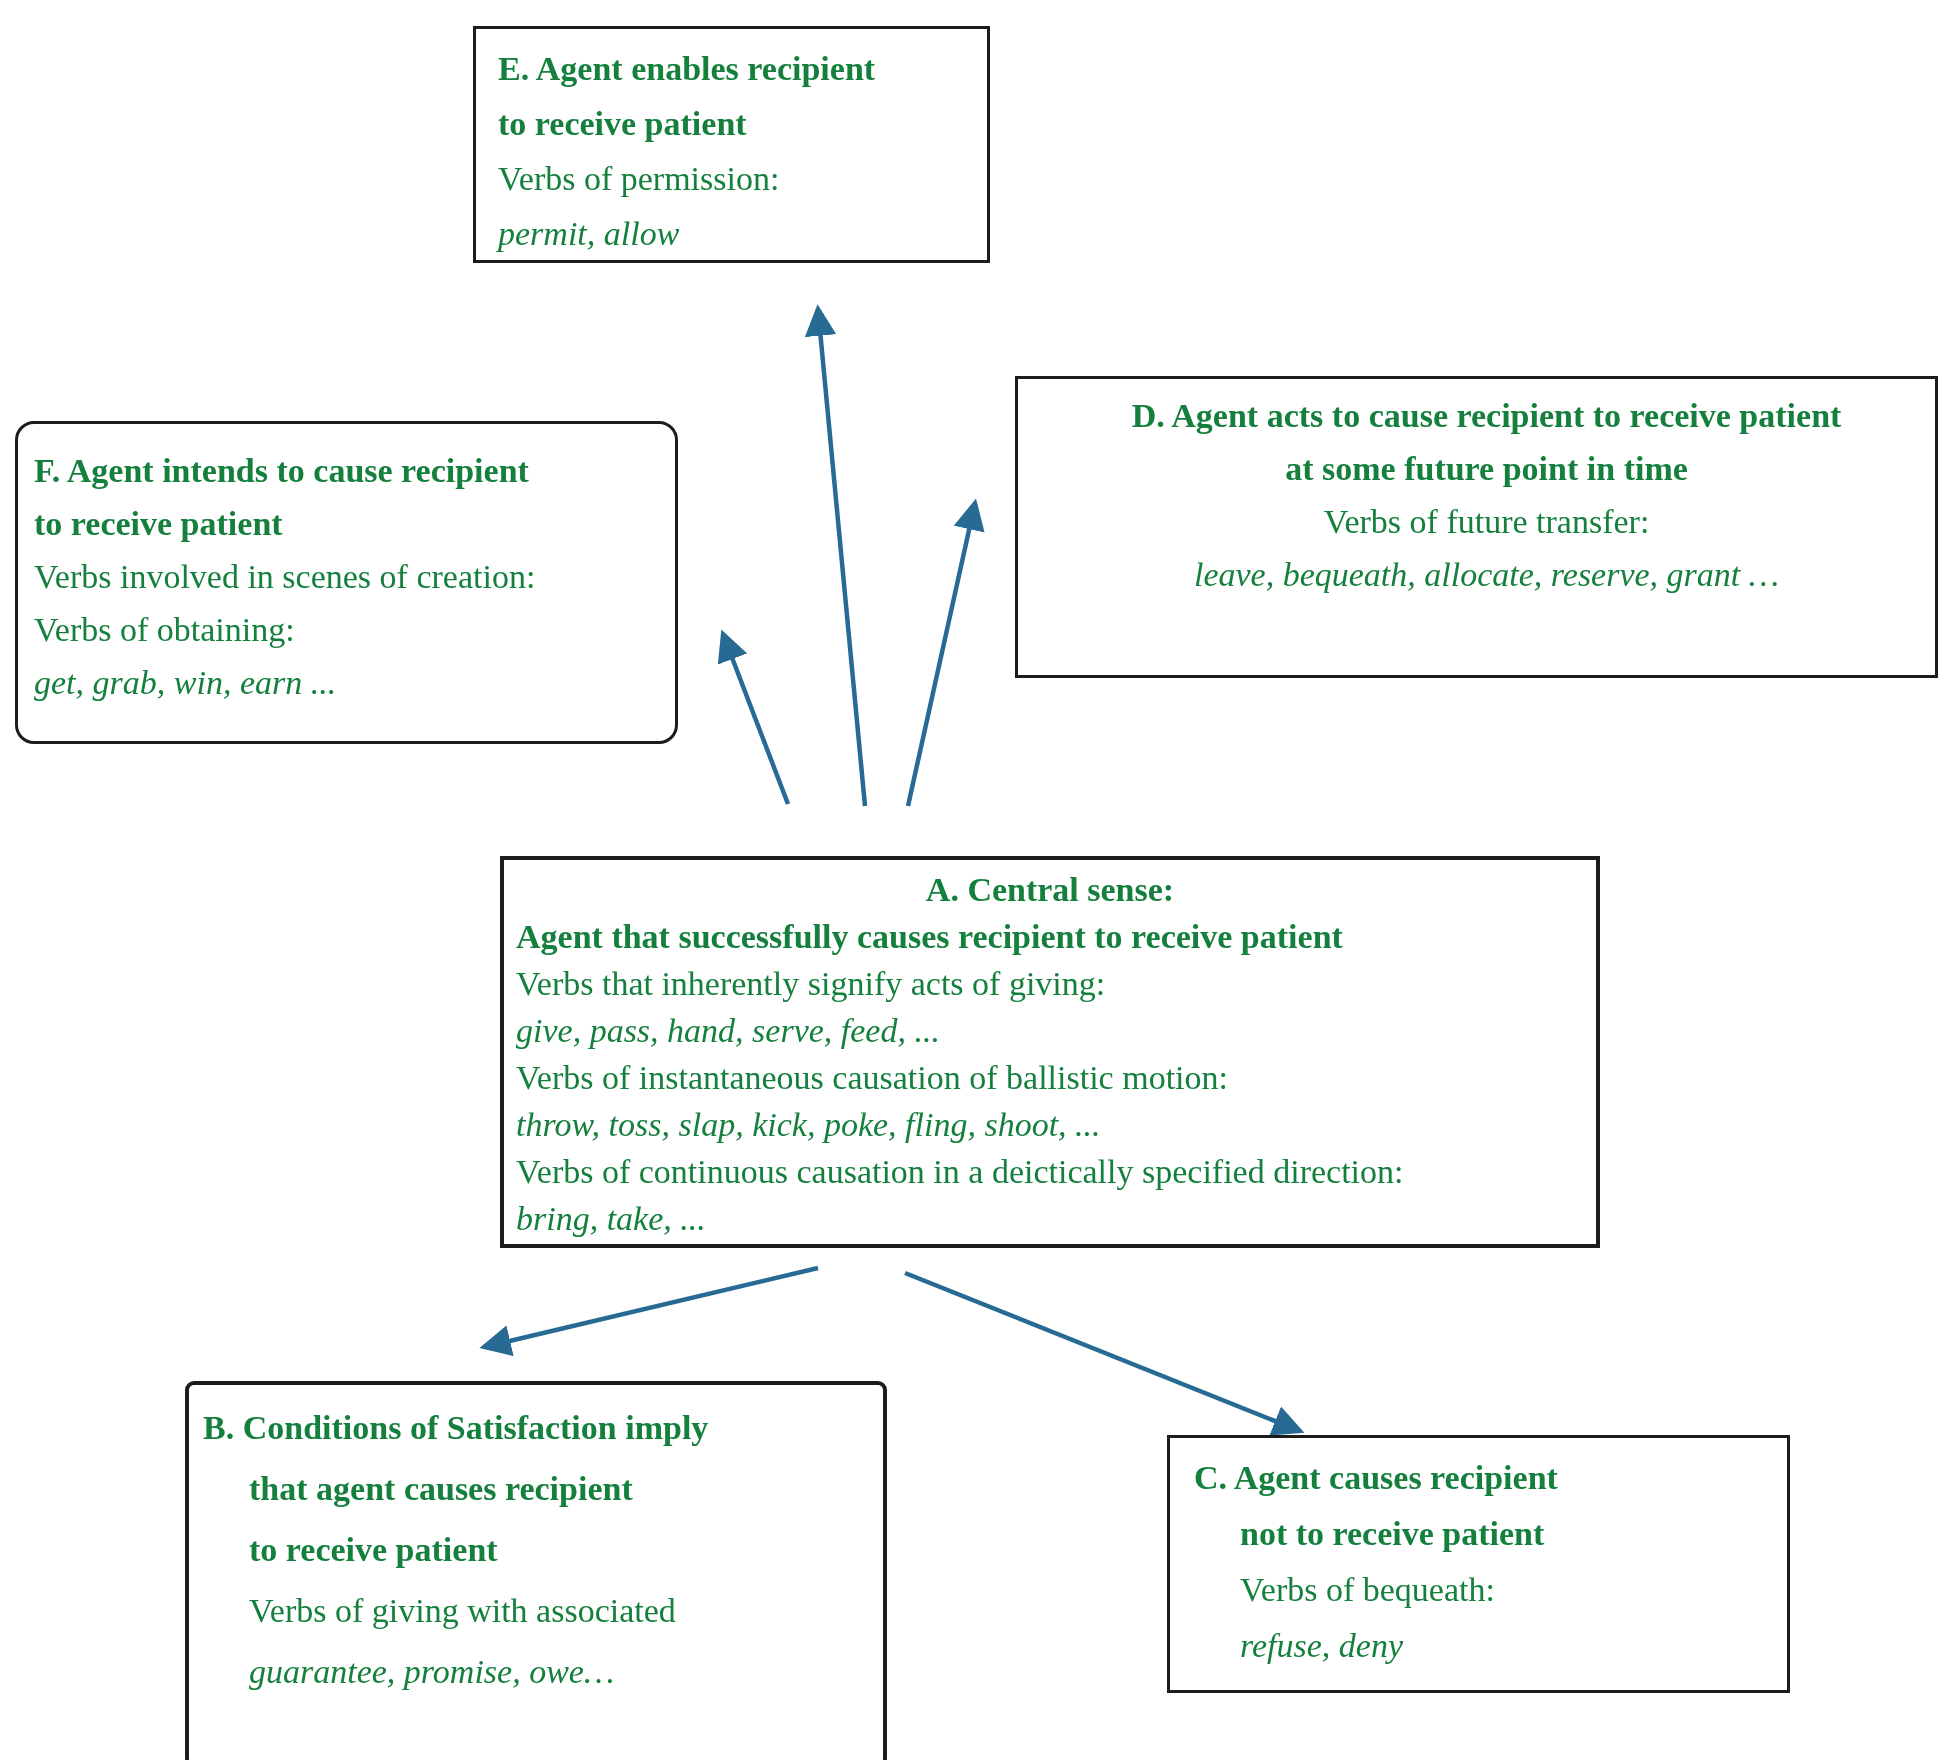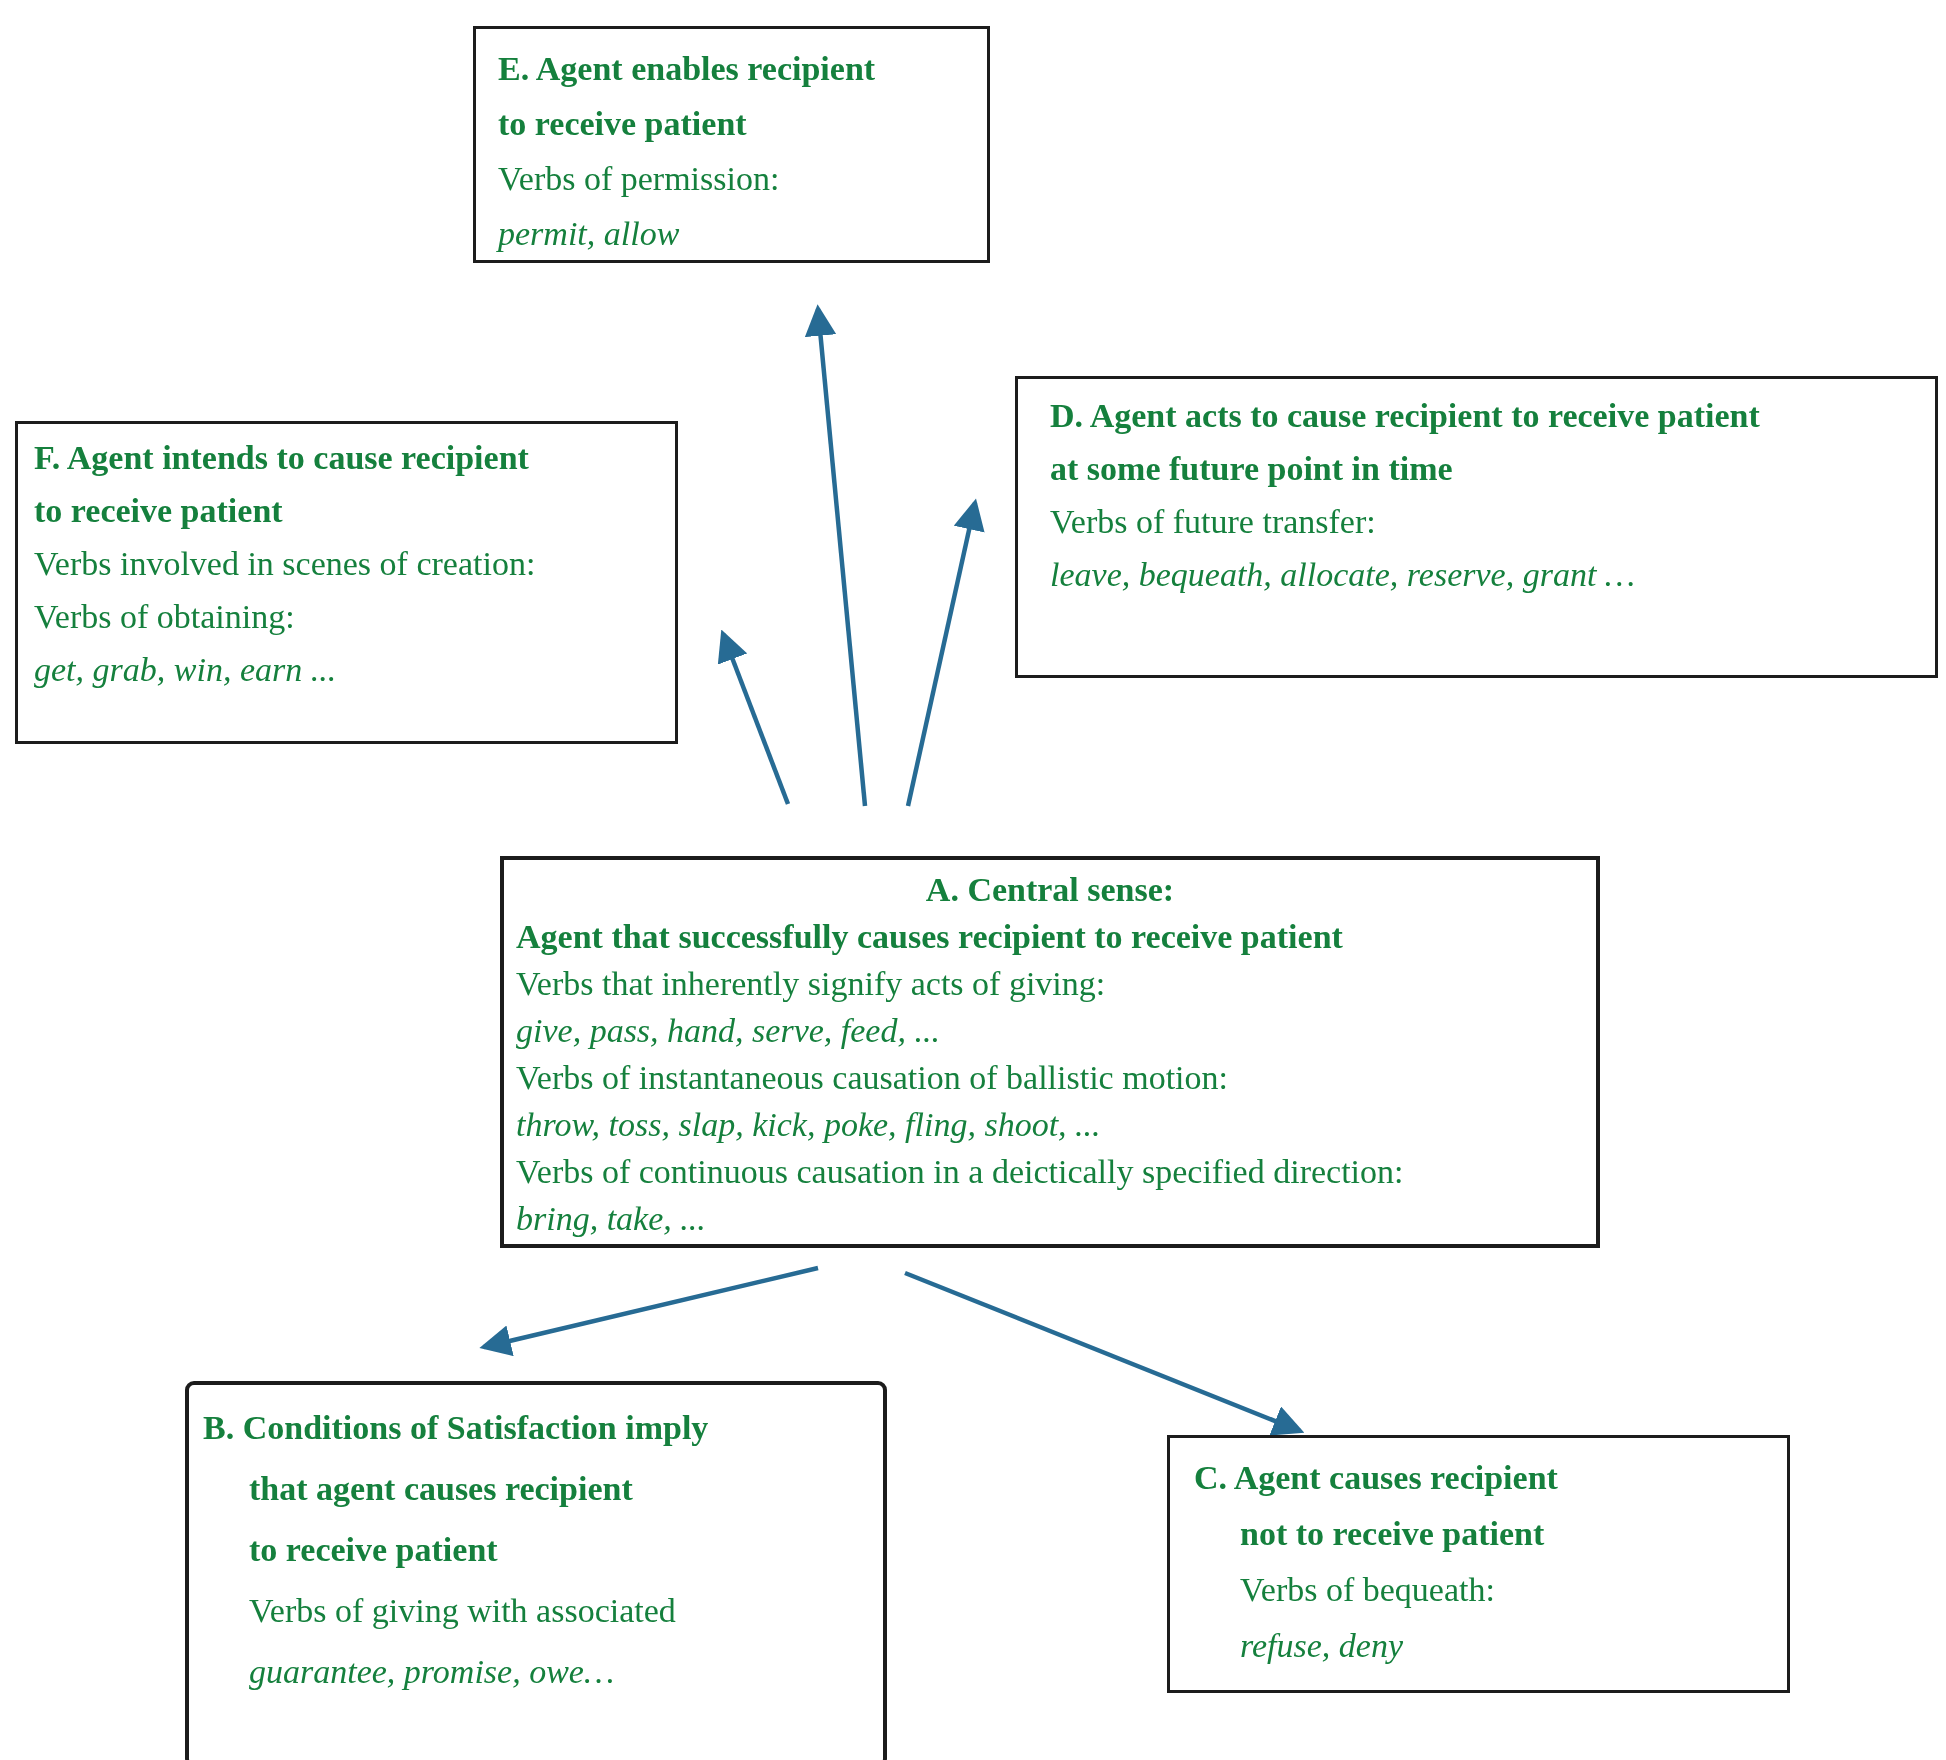--- a/index.html
+++ b/index.html
@@ -21,22 +21,22 @@
     line-height:53px;
     padding:6px 12px 0 22px;
   }
   .vbox .line{display:block;white-space:nowrap;}
   .b{font-weight:bold;}
   .i{font-style:italic;}
   .center{text-align:center;}
   .indent{margin-left:46px;}
 
   #box-e{left:473px;top:15px;width:517px;height:237px;padding-top:12px;line-height:55px;}
-  #box-f{left:15px;top:410px;width:663px;height:323px;padding-top:7px;padding-left:16px;}
-  #box-d{left:1015px;top:365px;width:923px;height:302px;padding-top:10px;padding-left:32px;}
+  #box-f{left:15px;top:410px;width:663px;height:323px;padding-top:20px;padding-left:16px;border-radius:19px;}
+  #box-d{left:1015px;top:365px;width:923px;height:302px;padding-top:10px;padding-left:32px;text-align:center;}
   #box-a{left:500px;top:845px;width:1100px;height:392px;line-height:47px;padding-left:12px;border-width:4px;}
   #box-b{left:185px;top:1370px;width:702px;height:387px;line-height:61px;padding-top:12px;padding-left:14px;border-width:4px;border-radius:9px;}
   #box-c{left:1167px;top:1424px;width:623px;height:258px;line-height:56px;padding-top:12px;padding-left:24px;}
 
   #arrow-layer{position:absolute;left:0;top:0;width:1946px;height:1760px;pointer-events:none;}
 </style>
 </head>
 <body>
 
 <div class="canvas">

